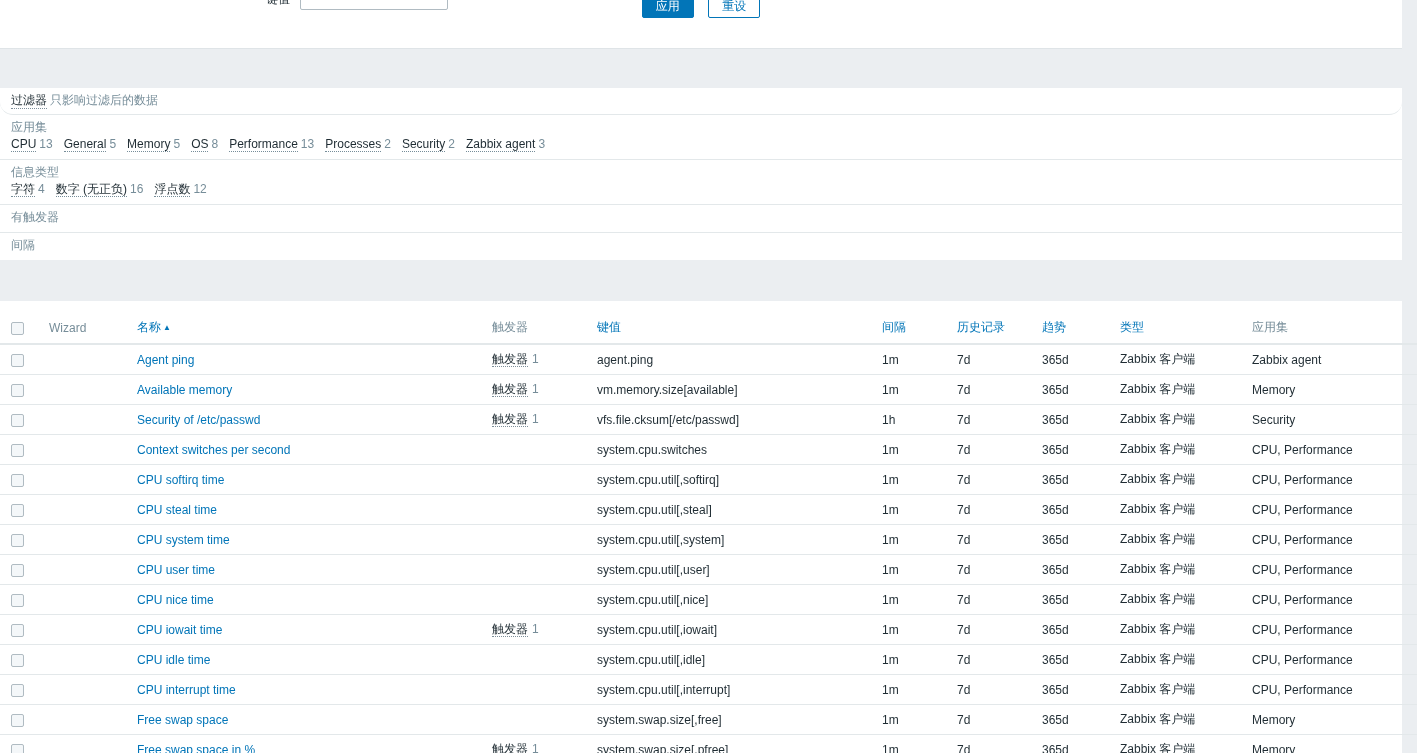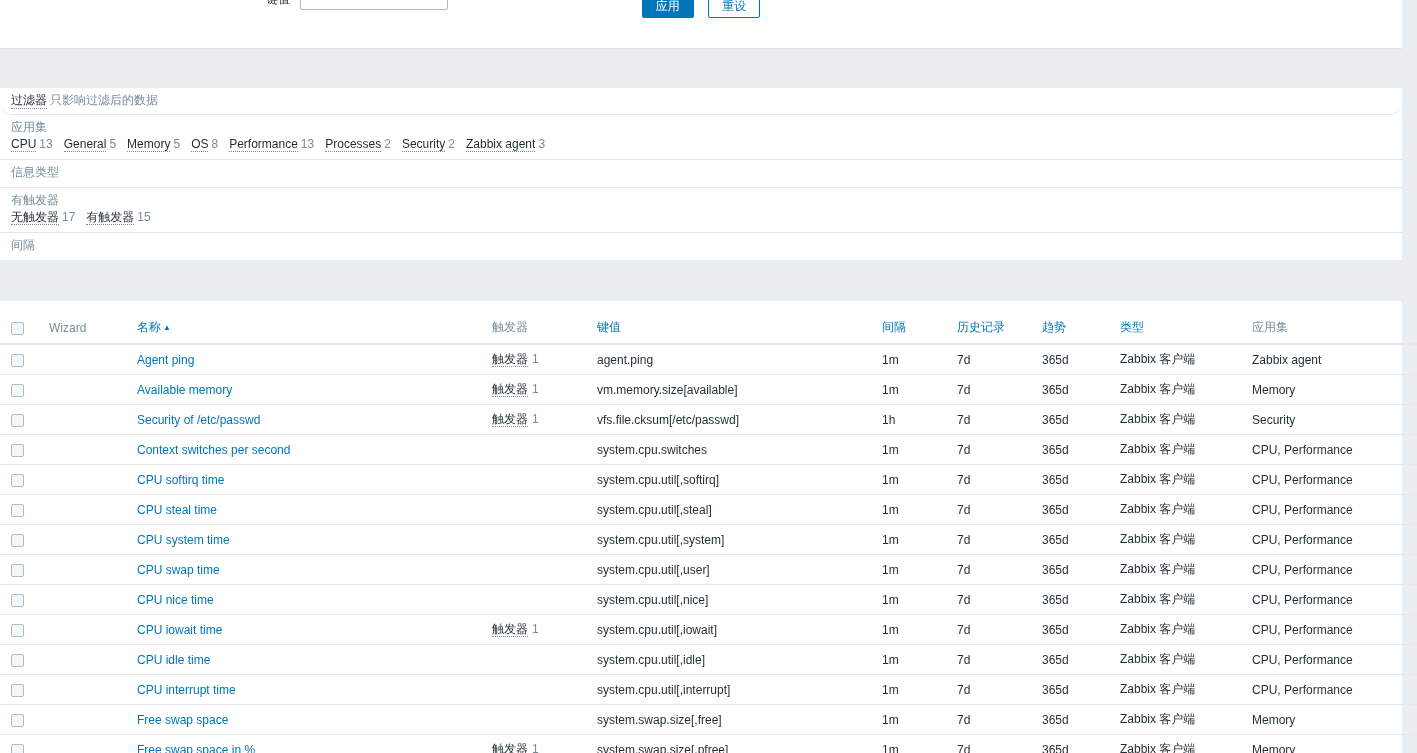--- a/index.html
+++ b/index.html
@@ -260,24 +260,24 @@
     <div class="subfilter-head">
       <span class="sf-title">过滤器</span><span class="sf-hint">只影响过滤后的数据</span>
     </div>
     <div id="subfilter-blocks">
         <div class="sf-block">
           <div class="sf-legend">应用集</div>
           <div class="sf-items"><span class="sf-item"><span class="sf-link">CPU</span><span class="sf-count">13</span></span><span class="sf-item"><span class="sf-link">General</span><span class="sf-count">5</span></span><span class="sf-item"><span class="sf-link">Memory</span><span class="sf-count">5</span></span><span class="sf-item"><span class="sf-link">OS</span><span class="sf-count">8</span></span><span class="sf-item"><span class="sf-link">Performance</span><span class="sf-count">13</span></span><span class="sf-item"><span class="sf-link">Processes</span><span class="sf-count">2</span></span><span class="sf-item"><span class="sf-link">Security</span><span class="sf-count">2</span></span><span class="sf-item"><span class="sf-link">Zabbix agent</span><span class="sf-count">3</span></span></div>
         </div>
         <div class="sf-block">
           <div class="sf-legend">信息类型</div>
+          <div class="sf-items"><span class="sf-item"><span class="sf-link">字符</span><span class="sf-count">4</span></span><span class="sf-item"><span class="sf-link">数字 (无正负)</span><span class="sf-count">16</span></span><span class="sf-item"><span class="sf-link">浮点数</span><span class="sf-count">12</span></span></div>
         </div>
         <div class="sf-block">
           <div class="sf-legend">有触发器</div>
-          <div class="sf-items"><span class="sf-item"><span class="sf-link">无触发器</span><span class="sf-count">17</span></span><span class="sf-item"><span class="sf-link">有触发器</span><span class="sf-count">15</span></span></div>
         </div>
         <div class="sf-block">
           <div class="sf-legend">间隔</div>
         </div>
       </div>
   </div>
 
   <div class="list-wrap">
     <table class="list">
       <thead>
@@ -390,21 +390,21 @@
             <td class="col-key">system.cpu.util[,system]</td>
             <td class="col-intv">1m</td>
             <td class="col-hist">7d</td>
             <td class="col-trend">365d</td>
             <td class="col-type">Zabbix 客户端</td>
             <td class="col-app">CPU, Performance</td>
           </tr>
           <tr>
             <td class="col-cb"><input type="checkbox" class="cb" style=""></td>
             <td class="col-wiz"></td>
-            <td class="col-name"><a class="namelink">CPU swap time</a></td>
+            <td class="col-name"><a class="namelink">CPU user time</a></td>
             <td class="col-trig trig-cell"></td>
             <td class="col-key">system.cpu.util[,user]</td>
             <td class="col-intv">1m</td>
             <td class="col-hist">7d</td>
             <td class="col-trend">365d</td>
             <td class="col-type">Zabbix 客户端</td>
             <td class="col-app">CPU, Performance</td>
           </tr>
           <tr>
             <td class="col-cb"><input type="checkbox" class="cb" style=""></td>

